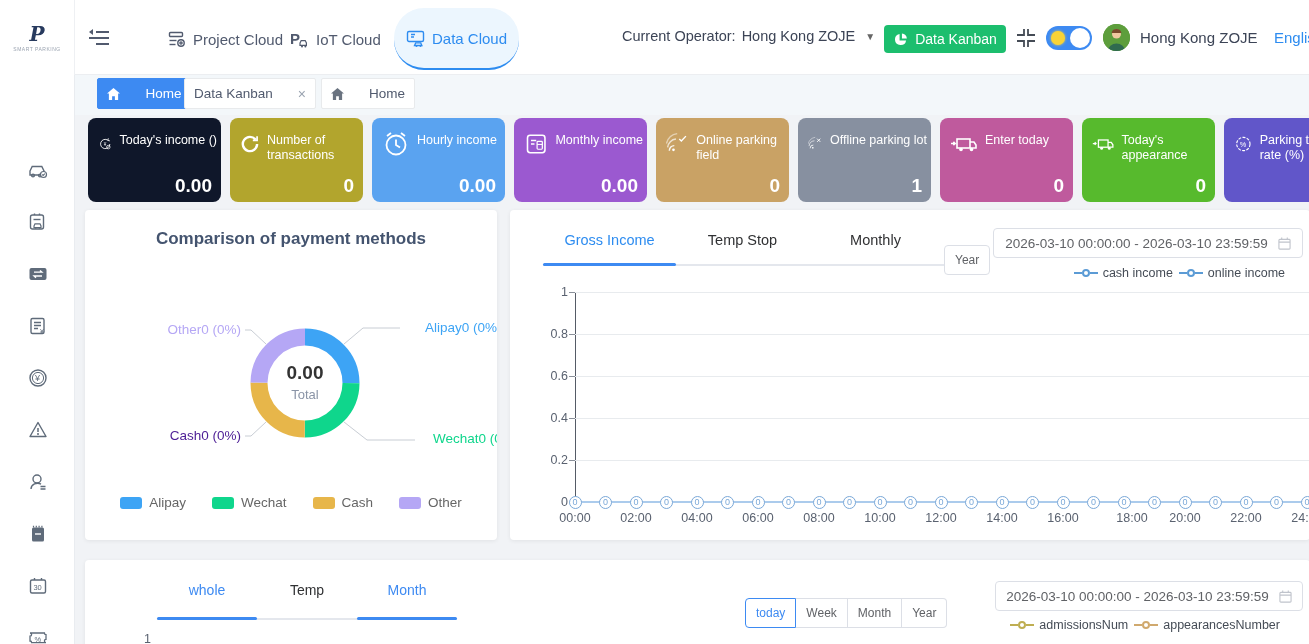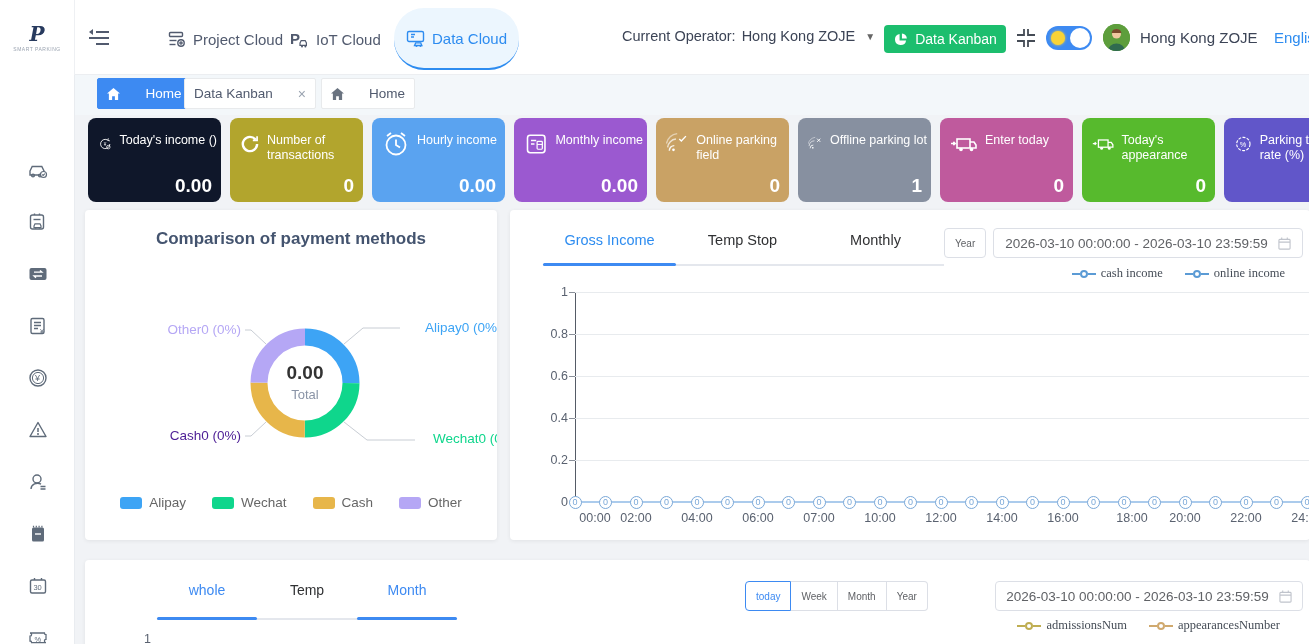--- a/index.html
+++ b/index.html
@@ -68,27 +68,27 @@
   .pm-swatch { width:22px; height:12px; border-radius:3px; }
 
   .chart-tabs { position:absolute; display:flex; }
   .chart-tab { width:133px; text-align:center; font-size:14.5px; color:#303133; cursor:pointer; }
   .chart-tab.active { color:#2d8cf0; }
   .chart-tab.blue { color:#3d8af2; }
   .ink-track { position:absolute; height:2px; background:#e4e7ed; }
   .ink-seg { position:absolute; height:3px; background:#3d8af2; border-radius:2px; }
 
   .range-btn-group { position:absolute; display:flex; height:30px; }
-  .range-btn { min-width:41px; padding:0 10px; height:30px; border:1px solid #dcdfe6; border-left:none; background:#fff; font-size:10px; color:#606266; display:flex; align-items:center; justify-content:center; cursor:pointer; }
+  .range-btn { min-width:41px; padding:0 10px; height:30px; border:1px solid #dcdfe6; border-left:none; background:#fff; font-size:12px; color:#606266; display:flex; align-items:center; justify-content:center; cursor:pointer;margin-top:17px; }
   .range-btn:first-child { border-left:1px solid #dcdfe6; border-radius:4px 0 0 4px; }
   .range-btn:last-child { border-radius:0 4px 4px 0; }
   .range-btn.active { border:1px solid #3d8af2; color:#3d8af2; z-index:1; }
   .date-input { position:absolute; height:30px; border:1px solid #dcdfe6; border-radius:4px; background:#fff; font-size:13.5px; color:#606266; display:flex; align-items:center; justify-content:center; gap:10px; padding:0 10px; cursor:pointer; white-space:nowrap; }
 
-  .line-legend { position:absolute; display:flex; gap:22px; font-size:12.5px; color:#454c56;font-family:Liberation Serif, serif; }
+  .line-legend { position:absolute; display:flex; gap:6px; font-size:12.5px; color:#454c56; }
   .lm { display:flex; align-items:center; }
   .lm .dash { width:8px; height:2px; }
   .lm .ring { width:8px; height:8px; border-radius:50%; border:2px solid; background:#fff; }
   .lgd-item { display:flex; align-items:center; gap:5px; cursor:pointer; }
 
   
   .gridline { position:absolute; left:65px; right:0; height:1px; background:#e8ebee; }
   .ytick-label { position:absolute; left:18px; width:40px; text-align:right; font-size:12.5px; color:#5a6270; }
   .ytick-mark { position:absolute; left:59px; width:6px; height:1px; background:#8a909a; }
   #income-axis { position:absolute; left:65px; top:82px; width:1px; height:211px; background:#555b66; }
@@ -514,25 +514,25 @@
       <div class="pt" style="left: 516px; top: 285.5px;">0</div>
       <div class="pt" style="left: 546.5px; top: 285.5px;">0</div>
       <div class="pt" style="left: 577px; top: 285.5px;">0</div>
       <div class="pt" style="left: 607.5px; top: 285.5px;">0</div>
       <div class="pt" style="left: 638px; top: 285.5px;">0</div>
       <div class="pt" style="left: 668.5px; top: 285.5px;">0</div>
       <div class="pt" style="left: 699px; top: 285.5px;">0</div>
       <div class="pt" style="left: 729.5px; top: 285.5px;">0</div>
       <div class="pt" style="left: 760px; top: 285.5px;">0</div>
       <div class="pt" style="left: 790.5px; top: 285.5px;">0</div>
-      <div class="xtick-label" style="left: 43px; top: 301px; margin-left: 20px;">00:00</div>
+      <div class="xtick-label" style="left: 43px; top: 301px;">00:00</div>
       <div class="xtick-label" style="left: 104px; top: 301px;">02:00</div>
       <div class="xtick-label" style="left: 165px; top: 301px;">04:00</div>
       <div class="xtick-label" style="left: 226px; top: 301px;">06:00</div>
-      <div class="xtick-label" style="left: 287px; top: 301px;">07:00</div>
+      <div class="xtick-label" style="left: 287px; top: 301px;">08:00</div>
       <div class="xtick-label" style="left: 348px; top: 301px;">10:00</div>
       <div class="xtick-label" style="left: 409px; top: 301px;">12:00</div>
       <div class="xtick-label" style="left: 470px; top: 301px;">14:00</div>
       <div class="xtick-label" style="left: 531px; top: 301px;">16:00</div>
       <div class="xtick-label" style="left: 592px; top: 301px; margin-left: 8px;">18:00</div>
       <div class="xtick-label" style="left: 653px; top: 301px;">20:00</div>
       <div class="xtick-label" style="left: 714px; top: 301px;">22:00</div>
       <div class="xtick-label" style="left: 775px; top: 301px;">24:00</div>
     </div>
 </div>

